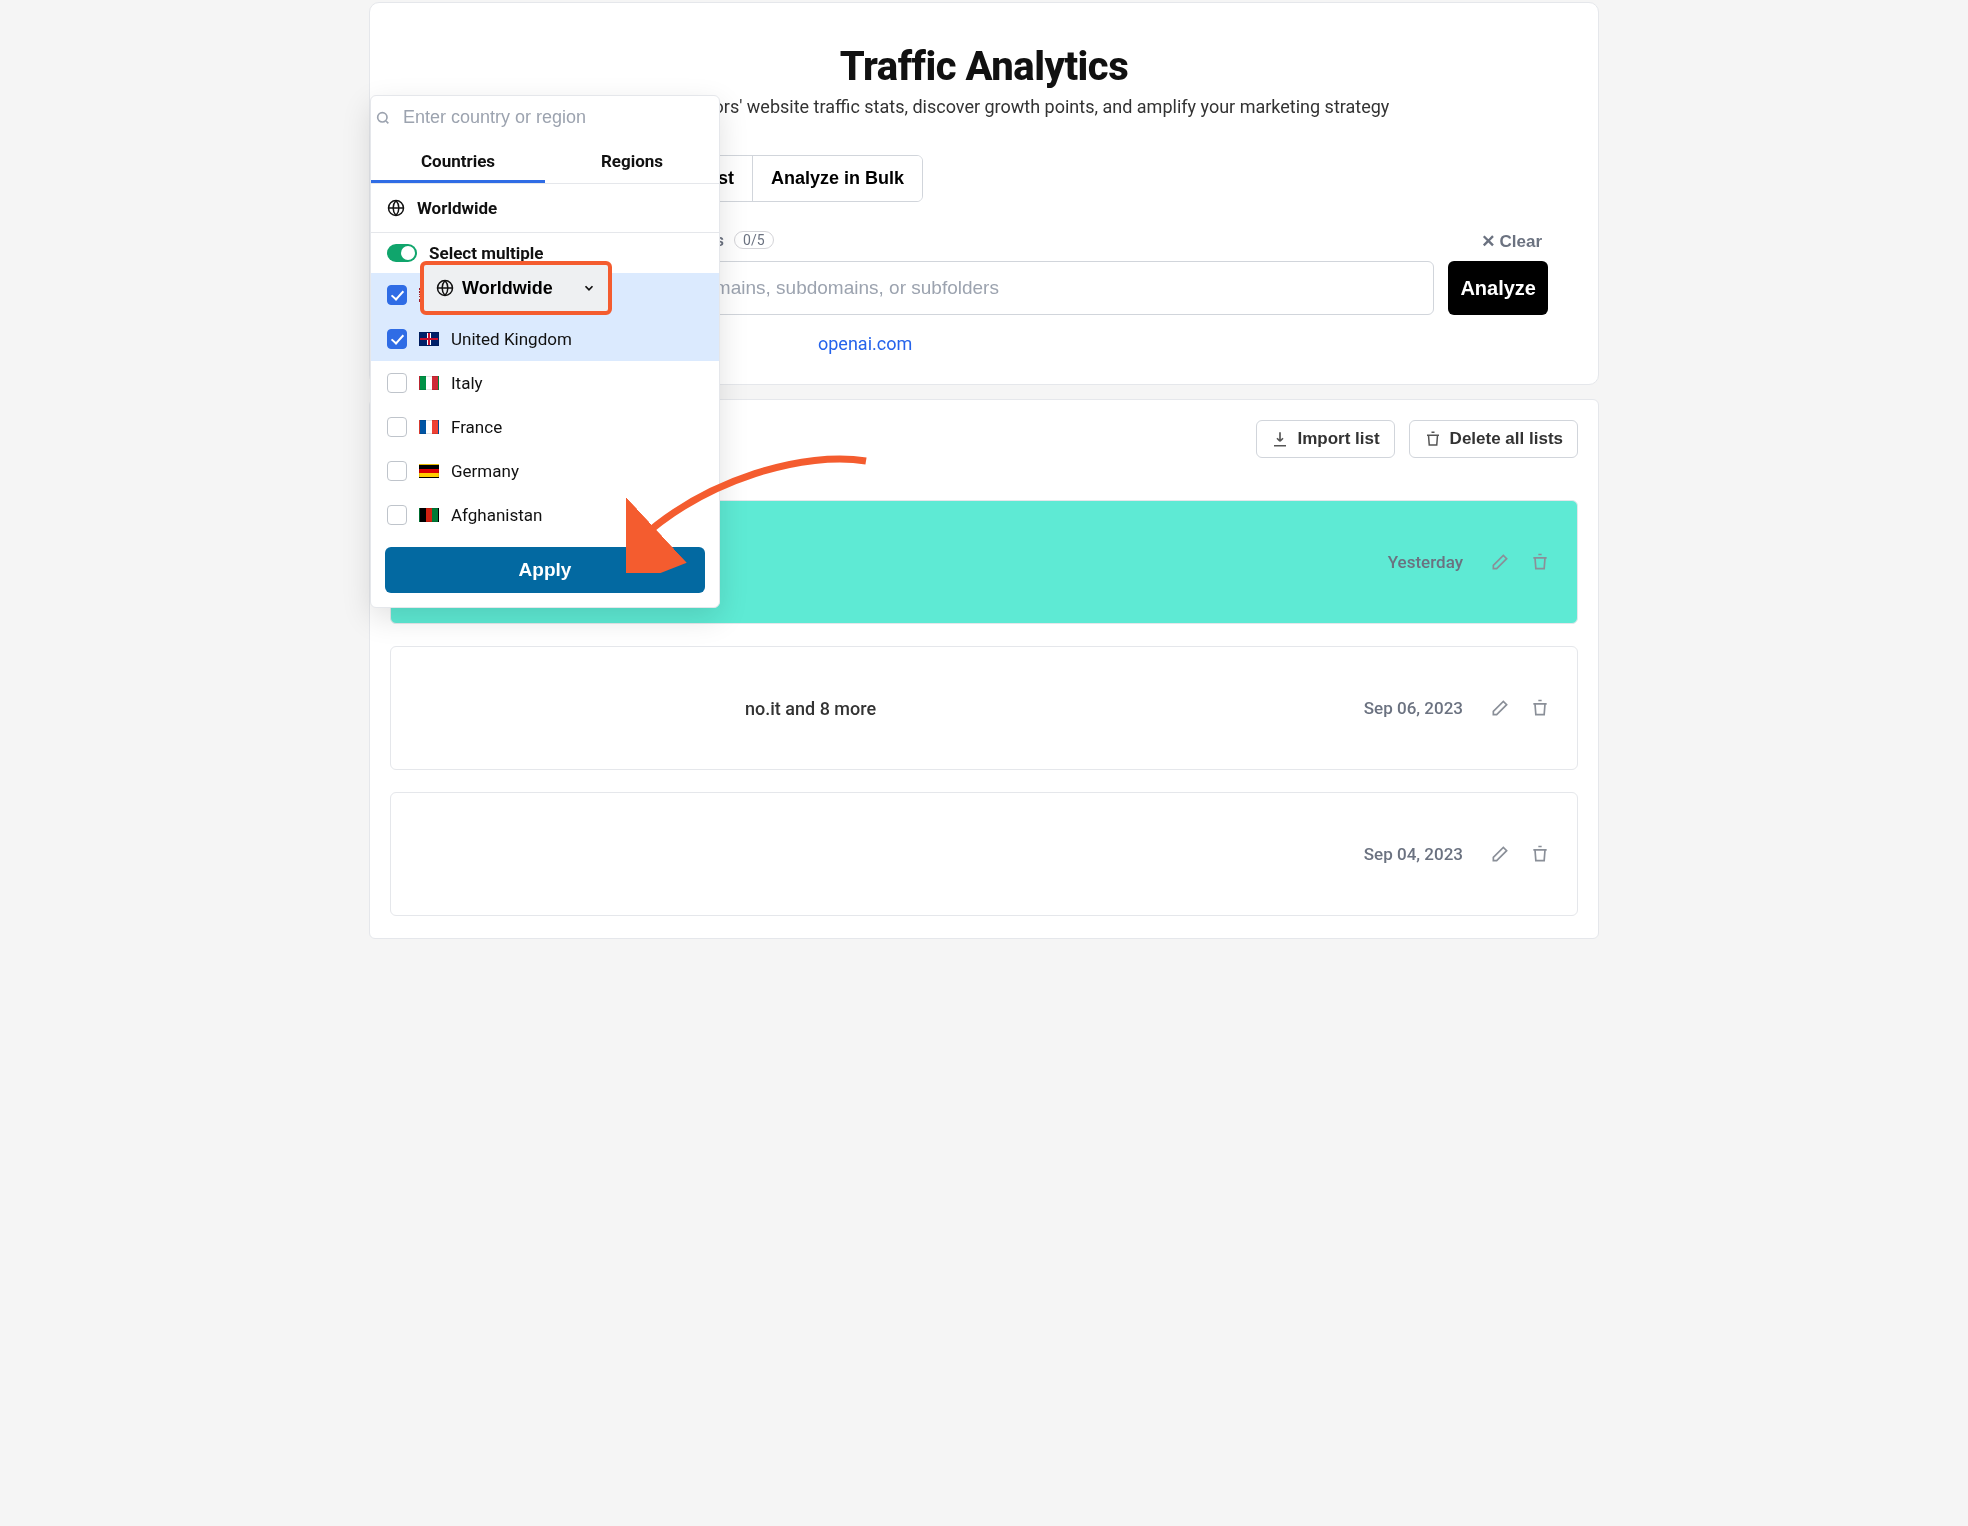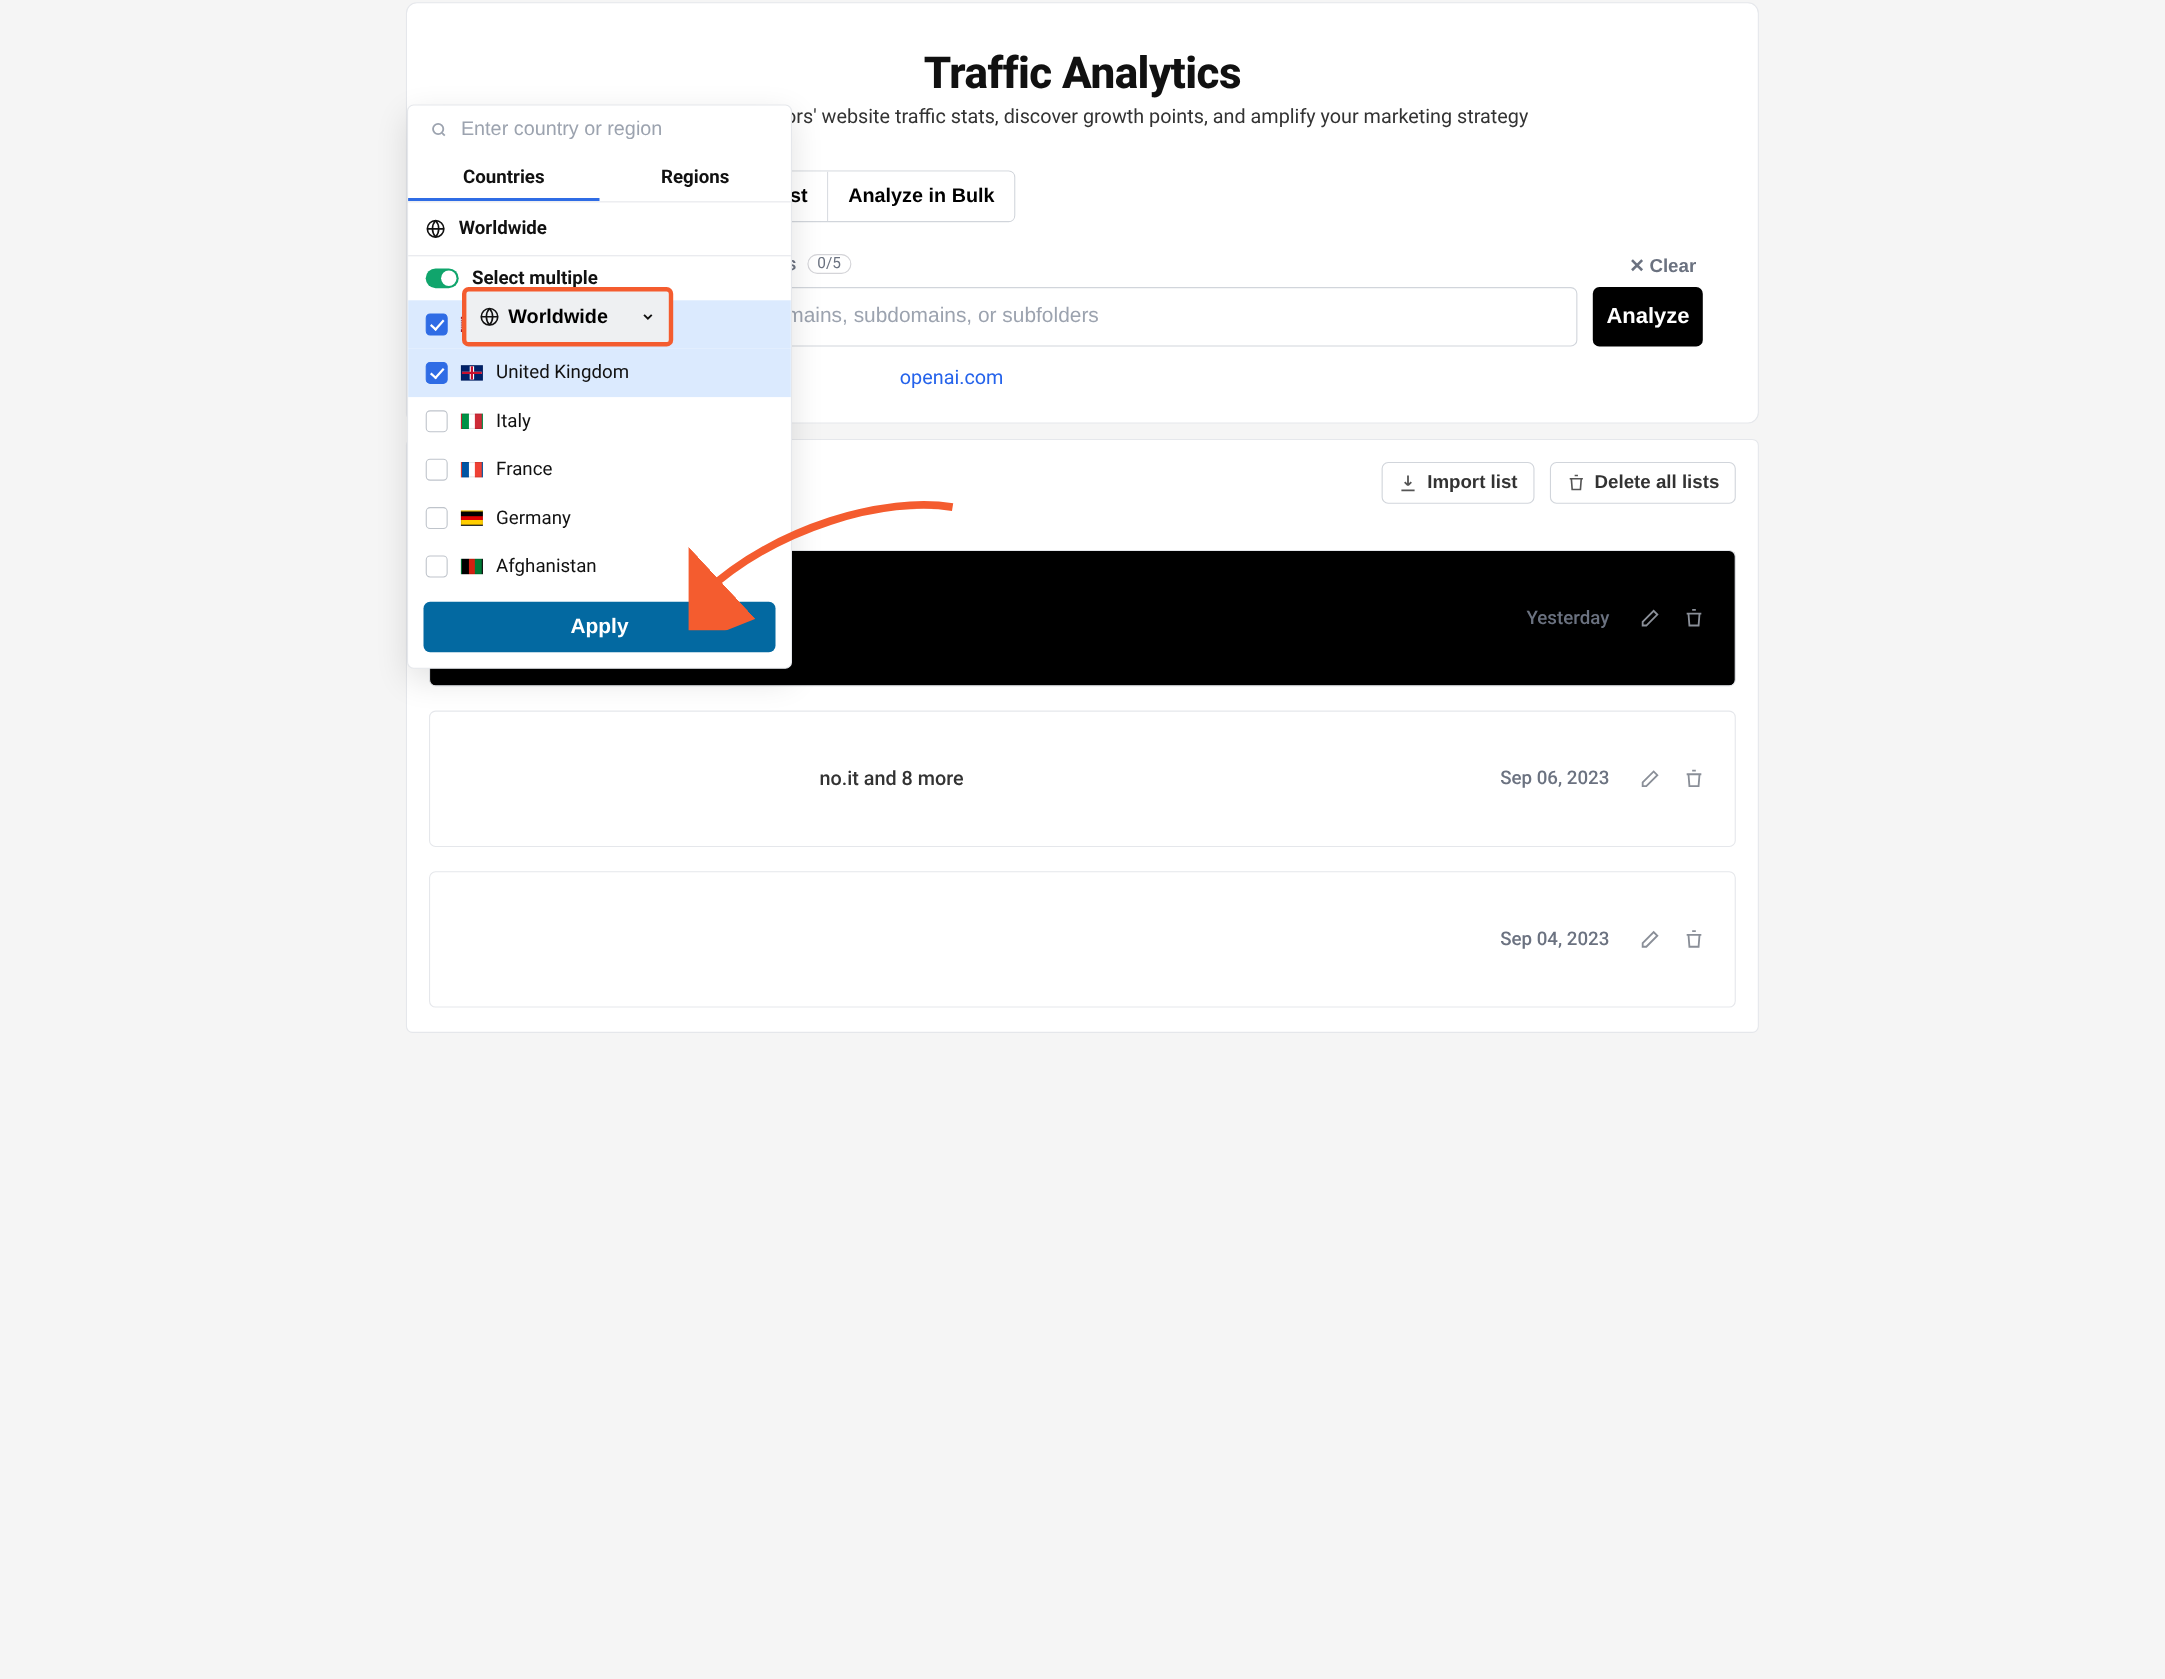--- a/index.html
+++ b/index.html
@@ -169,21 +169,21 @@
     border: 1px solid #e5e7eb;
     border-radius: 6px;
     box-shadow: 0 10px 30px rgba(0,0,0,0.12);
     z-index: 1000;
     font-size: 17px;
   }
   .pop-search {
     display: flex;
     align-items: center;
     gap: 10px;
-    padding: 10px 20px;
+    padding: 10px 4px;
     color: #9ca3af;
   }
   .pop-search input {
     border: none;
     outline: none;
     font-size: 18px;
     flex: 1;
     color: #333;
   }
   .pop-search input::placeholder { color: #9ca3af; }
@@ -339,21 +339,21 @@
     border: 1px solid #e5e7eb;
     border-radius: 6px;
     padding: 22px 24px;
     margin-bottom: 22px;
     display: flex;
     align-items: center;
     gap: 14px;
     min-height: 124px;
   }
   .row-card.hovered {
-    background: #000000;
+    background: #5eead4;
   }
   .row-main {
     flex: 1;
     min-width: 0;
     font-size: 18px;
     color: #333;
     overflow: hidden;
     white-space: nowrap;
     text-overflow: ellipsis;
     font-weight: 500;

